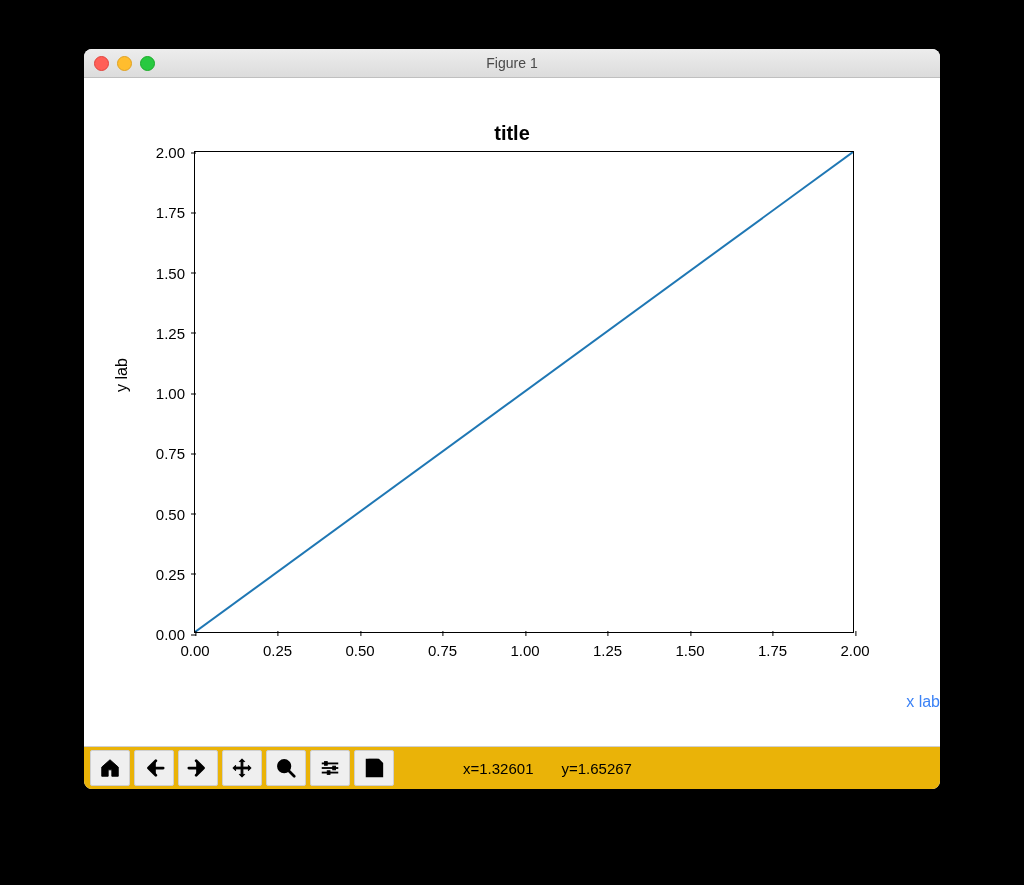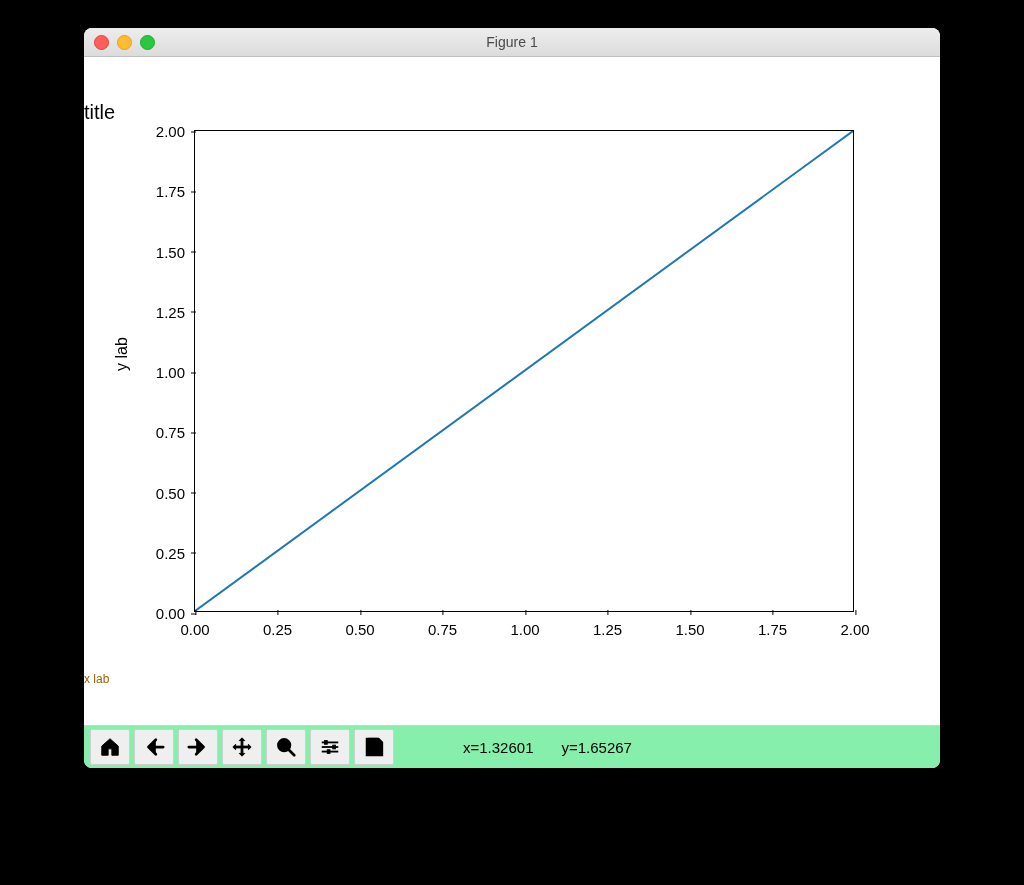--- a/index.html
+++ b/index.html
@@ -7,21 +7,21 @@
     padding: 0;
     width: 1024px;
     height: 885px;
     background: #000;
     font-family: "Helvetica Neue", Arial, sans-serif;
     overflow: hidden;
   }
   .window {
     position: absolute;
     left: 84px;
-    top: 28px;
+    top: 49px;
     width: 856px;
     height: 740px;
     background: #fff;
     border-radius: 8px;
     box-shadow: 0 10px 40px rgba(0,0,0,0.5);
     display: flex;
     flex-direction: column;
     overflow: hidden;
   }
   .titlebar {
@@ -54,24 +54,25 @@
     color: #4a4a4a;
   }
   .canvas-area {
     flex: 1 1 auto;
     background: #fff;
     position: relative;
   }
   .chart-title {
     position: absolute;
     width: 100%;
-    text-align: left;
+    text-align: center;
     top: 44px;
     font-size: 20px;
     color: #000;
+    font-weight: bold;
   }
   .plot-frame {
     position: absolute;
     left: 110px;
     top: 73px;
     width: 660px;
     height: 482px;
     border: 1.3px solid #000;
     box-sizing: border-box;
   }
@@ -123,29 +124,29 @@
     top: 314px;
     transform: rotate(-90deg) translate(0, -50%);
     transform-origin: left top;
     font-size: 16px;
     color: #000;
   }
   .xlabel {
     position: absolute;
     left: 0;
     width: 100%;
-    text-align: left;
+    text-align: right;
     top: 615px;
-    font-size: 12px;
-    color: #a16207;
+    font-size: 16px;
+    color: #3b82f6;
   }
   .toolbar {
     height: 42px;
     flex: 0 0 auto;
-    background: #86efac;
+    background: #eab308;
     border-top: 1px solid #d0d0d0;
     display: flex;
     align-items: center;
     padding: 0 6px;
     gap: 4px;
   }
   .tbtn {
     width: 38px;
     height: 34px;
     background: #efefef;

